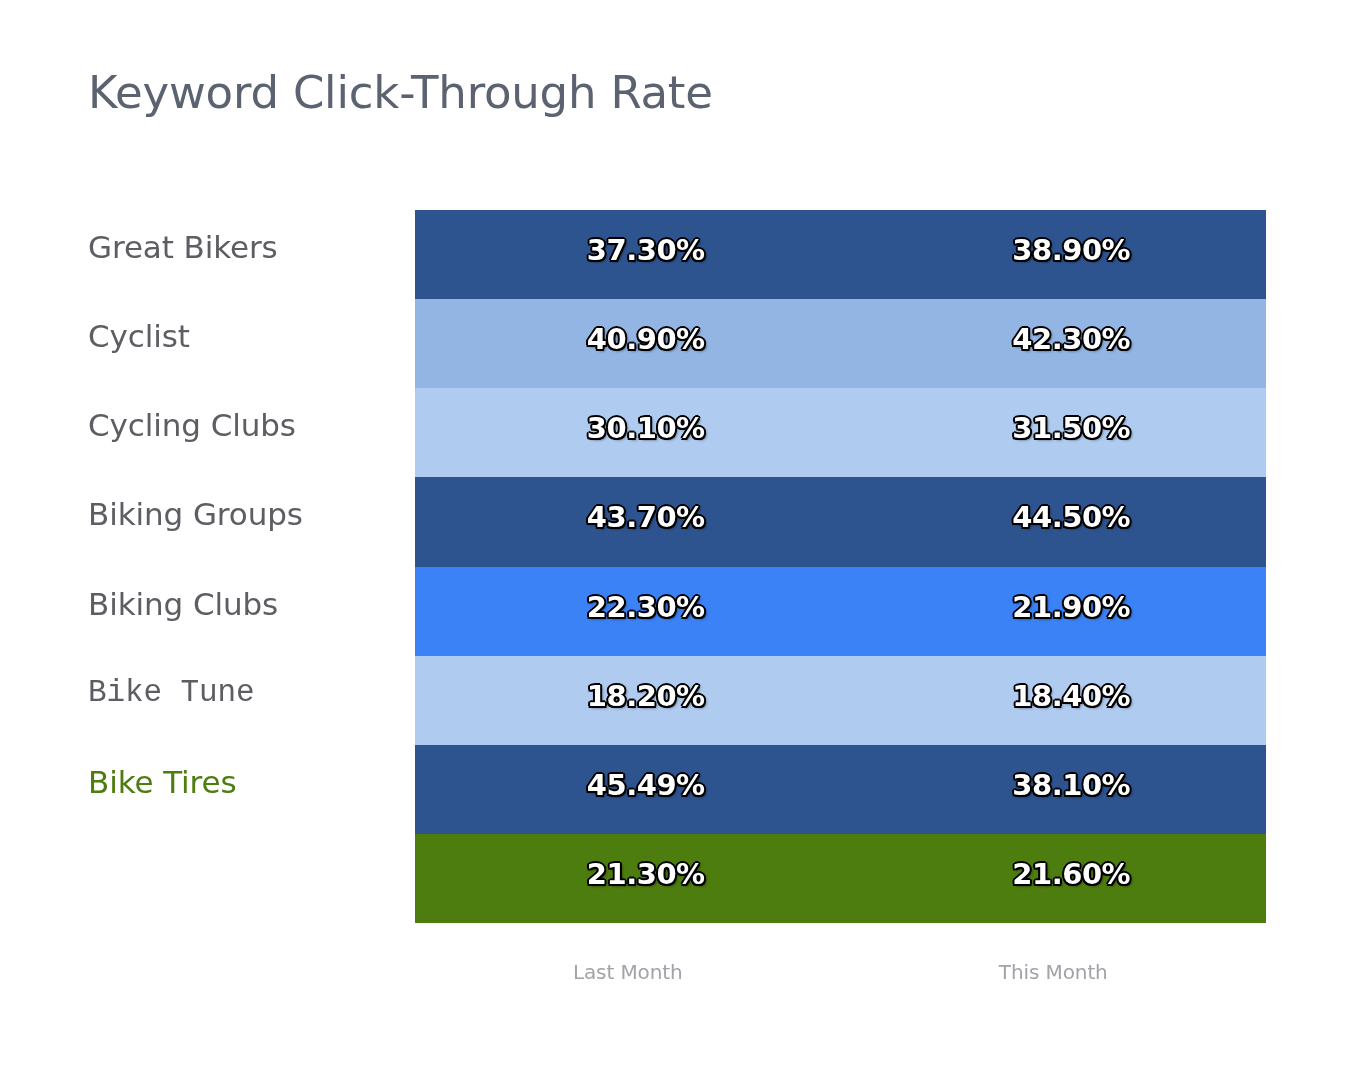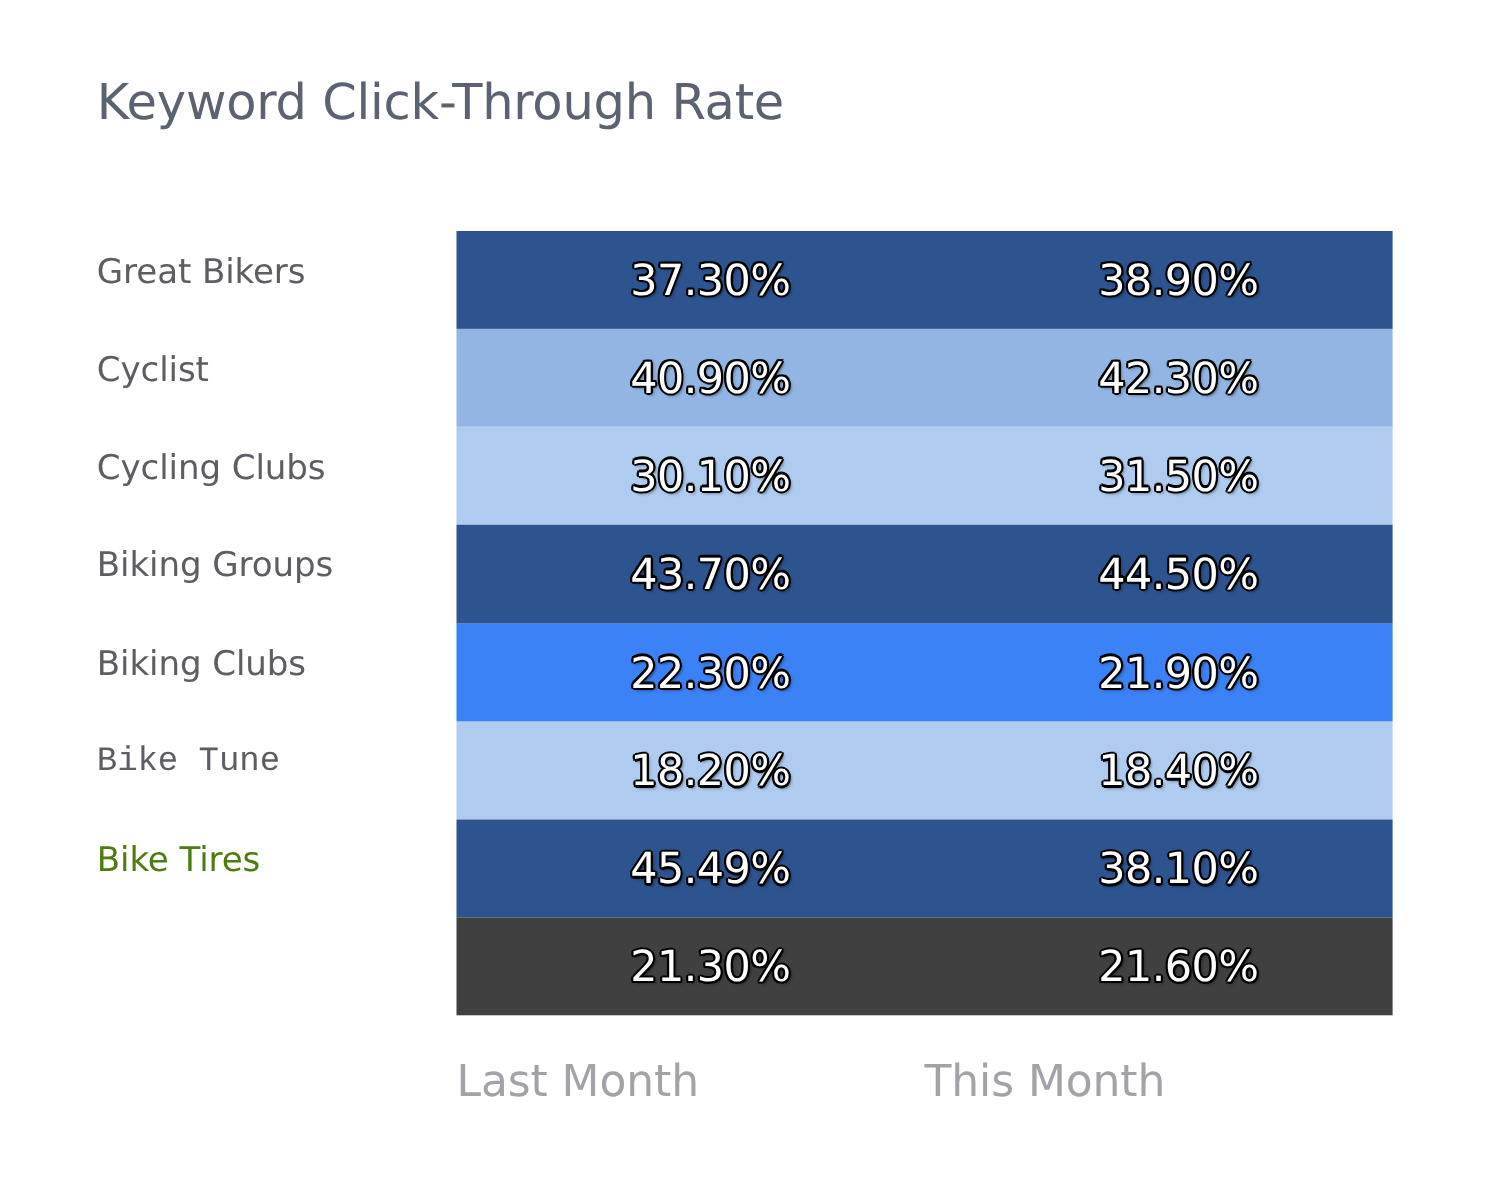--- a/index.html
+++ b/index.html
@@ -62,22 +62,22 @@
     height: 100%;
     position: relative;
     display: flex;
     align-items: flex-start;
     justify-content: center;
     box-sizing: border-box;
   }
 
   .cell-value {
     margin-top: 23px;
-    font-size: 39px;
-    font-weight: normal;
+    font-size: 29px;
+    font-weight: bold;
     color: #ffffff;
     letter-spacing: -0.5px;
     white-space: nowrap;
     text-shadow:
        2px  0px 0 #000,
       -2px  0px 0 #000,
        0px  2px 0 #000,
        0px -2px 0 #000,
        1.5px  1.5px 0 #000,
       -1.5px  1.5px 0 #000,
@@ -118,21 +118,22 @@
     position: absolute;
     left: 415px;
     top: 960px;
     width: 851px;
     display: flex;
     flex-direction: row;
   }
 
   .column-header {
     flex: 1 1 50%;
-    font-size: 40px;
+    text-align: center;
+    font-size: 20px;
     font-weight: 400;
     color: #a2a2a8;
     white-space: nowrap;
     letter-spacing: -0.1px;
   }
 </style>
 </head>
 <body>
 
 <div id="chart-card">
@@ -221,21 +222,21 @@
 
     <div class="heat-row" style="background: rgb(46, 84, 144);">
       <div class="heat-cell">
         <span class="cell-value">45.49%</span>
       </div>
       <div class="heat-cell">
         <span class="cell-value">38.10%</span>
       </div>
     </div>
 
-    <div class="heat-row" style="background: #404040;">
+    <div class="heat-row" style="background: #4d7c0f;">
       <div class="heat-cell">
         <span class="cell-value">21.30%</span>
       </div>
       <div class="heat-cell">
         <span class="cell-value">21.60%</span>
       </div>
     </div>
 
   </div>
 

